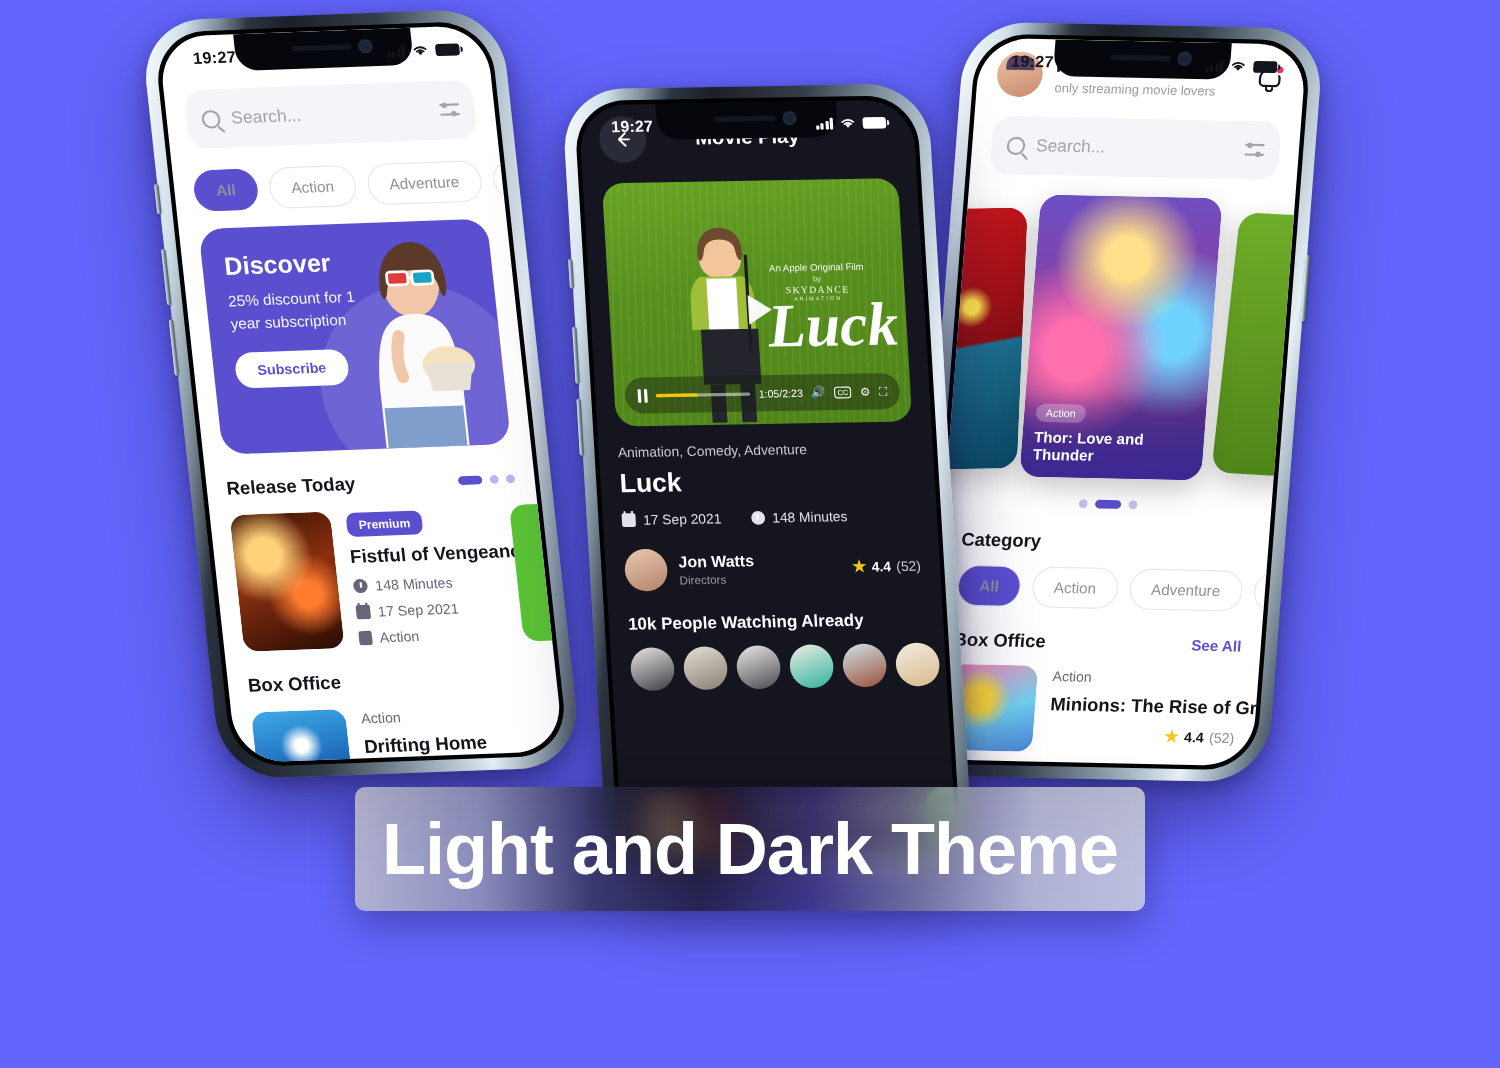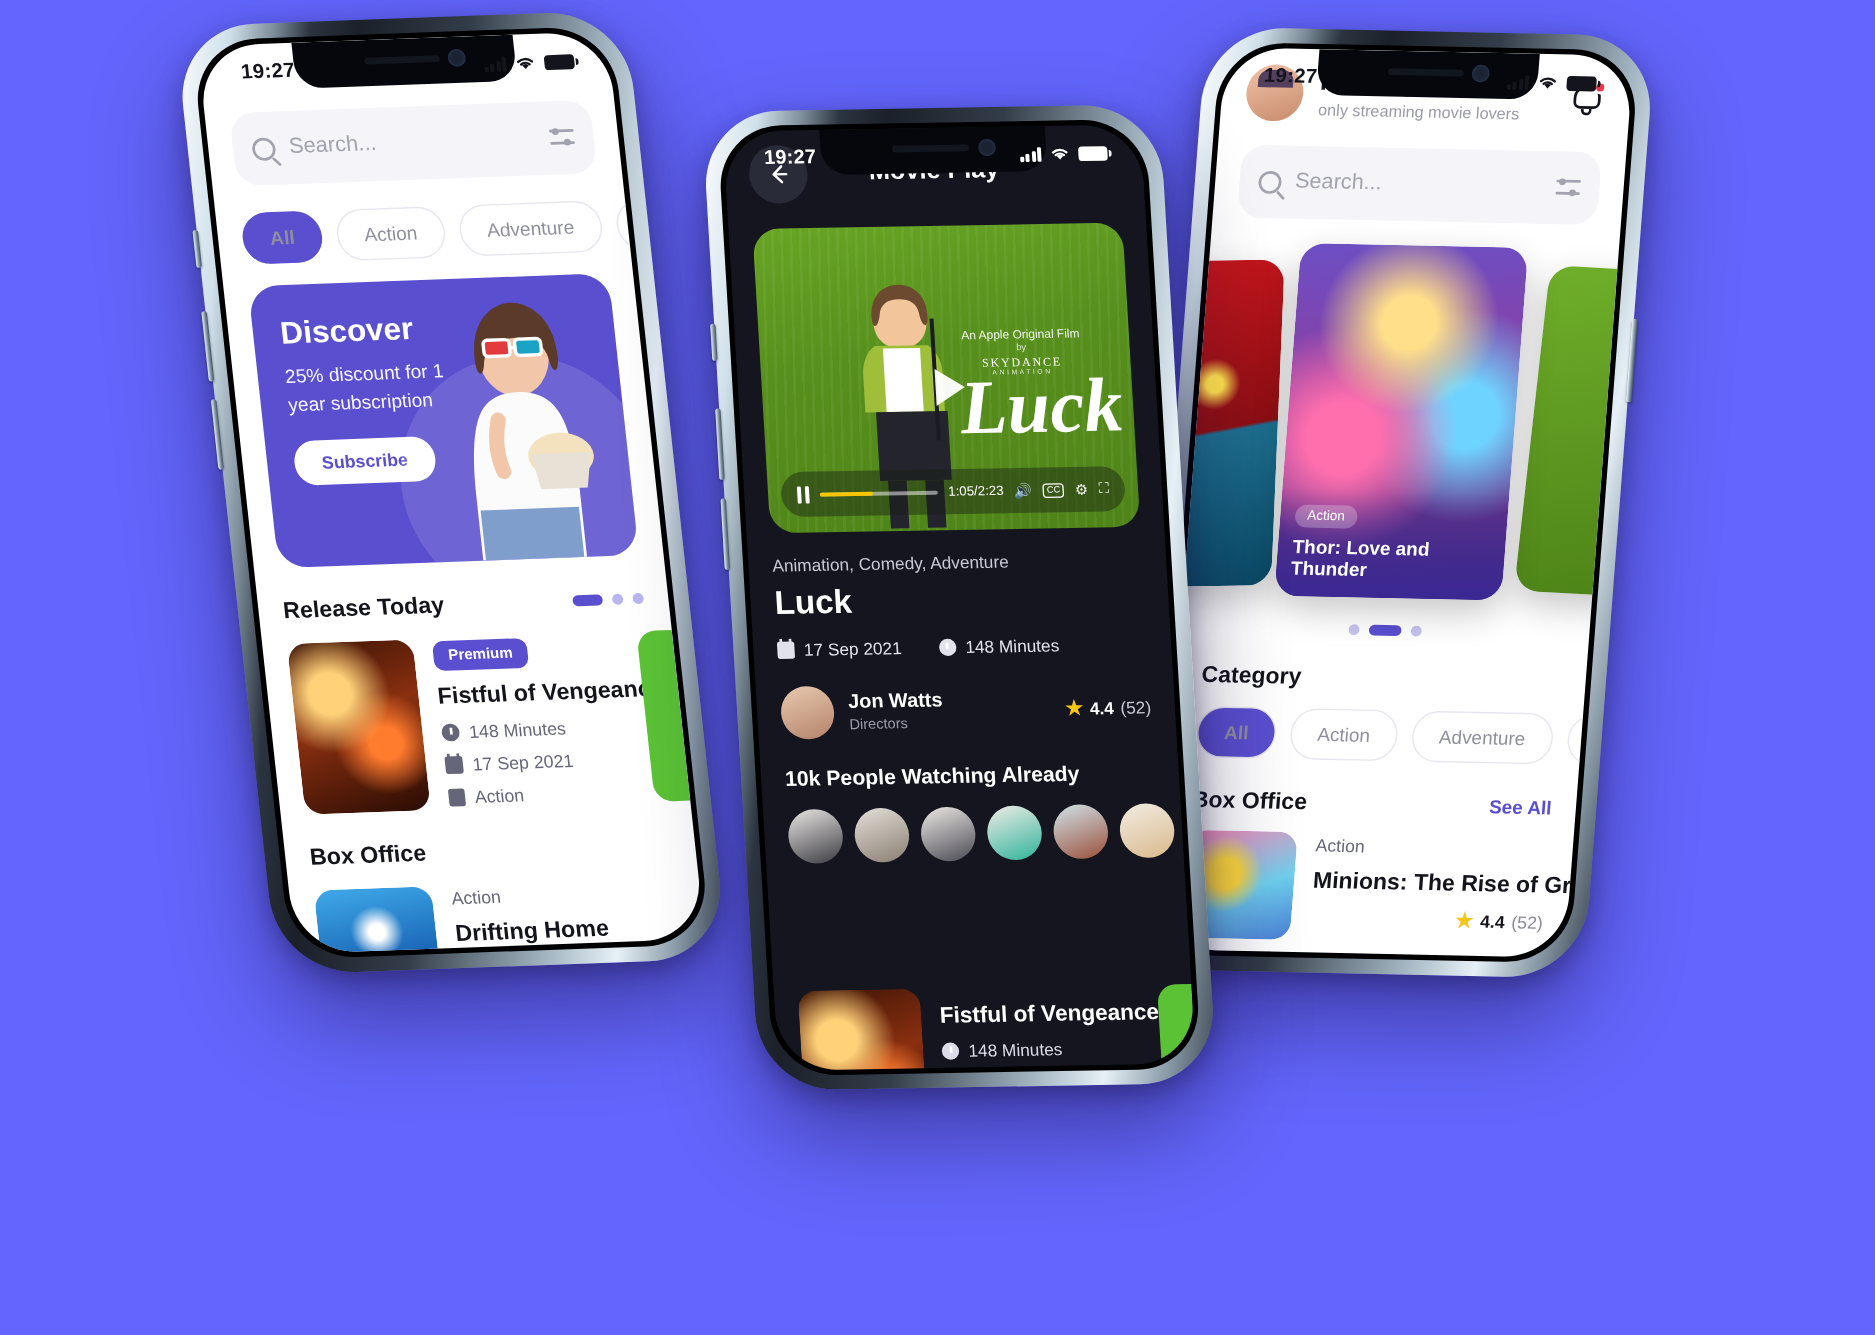--- a/index.html
+++ b/index.html
@@ -656,14 +656,17 @@
             <div class="mrow" style="margin-top:14px">
               <div class="poster p-jur" style="height:80px;width:80px"></div>
 
             </div>
           </div>
         </div>
       </div>
     </div>
   </div>
 
+  <div id="caption">
+    <span class="cap-text">Light and Dark Theme</span>
+  </div>
 
 </div>
 
 </body></html>

